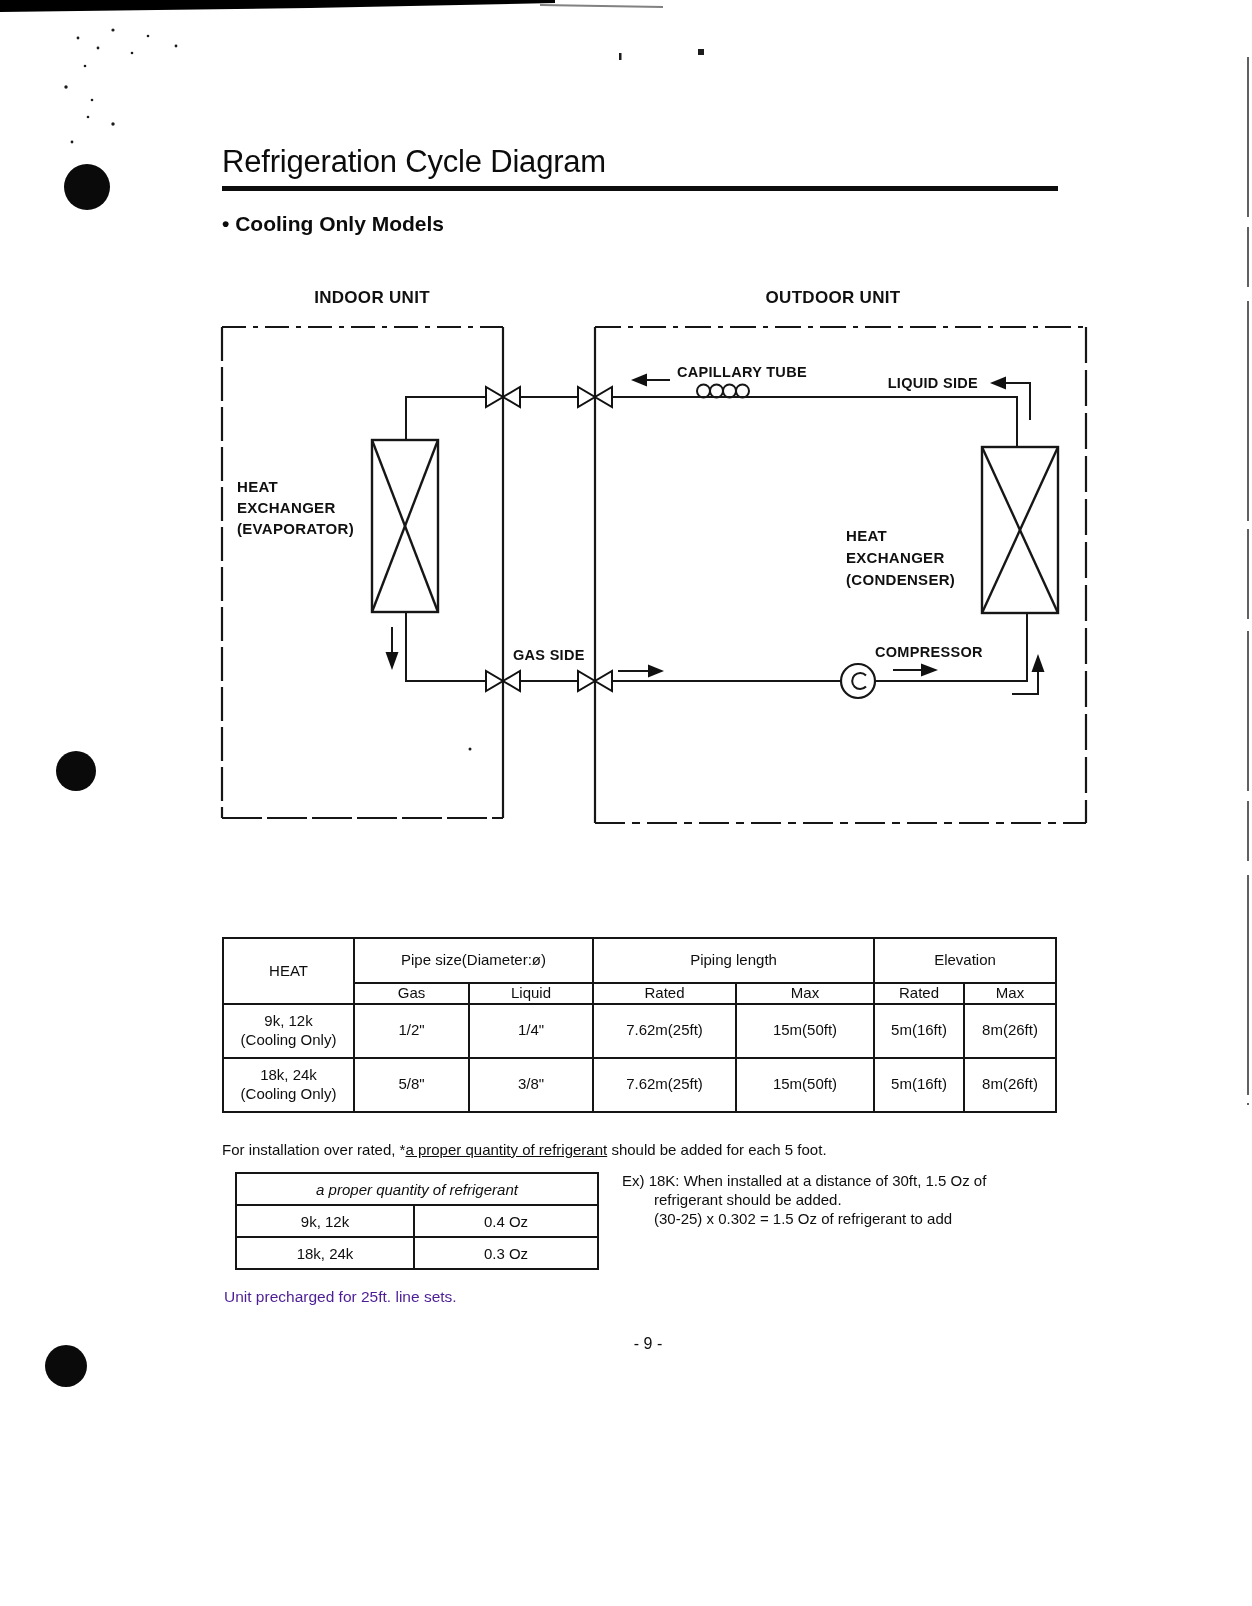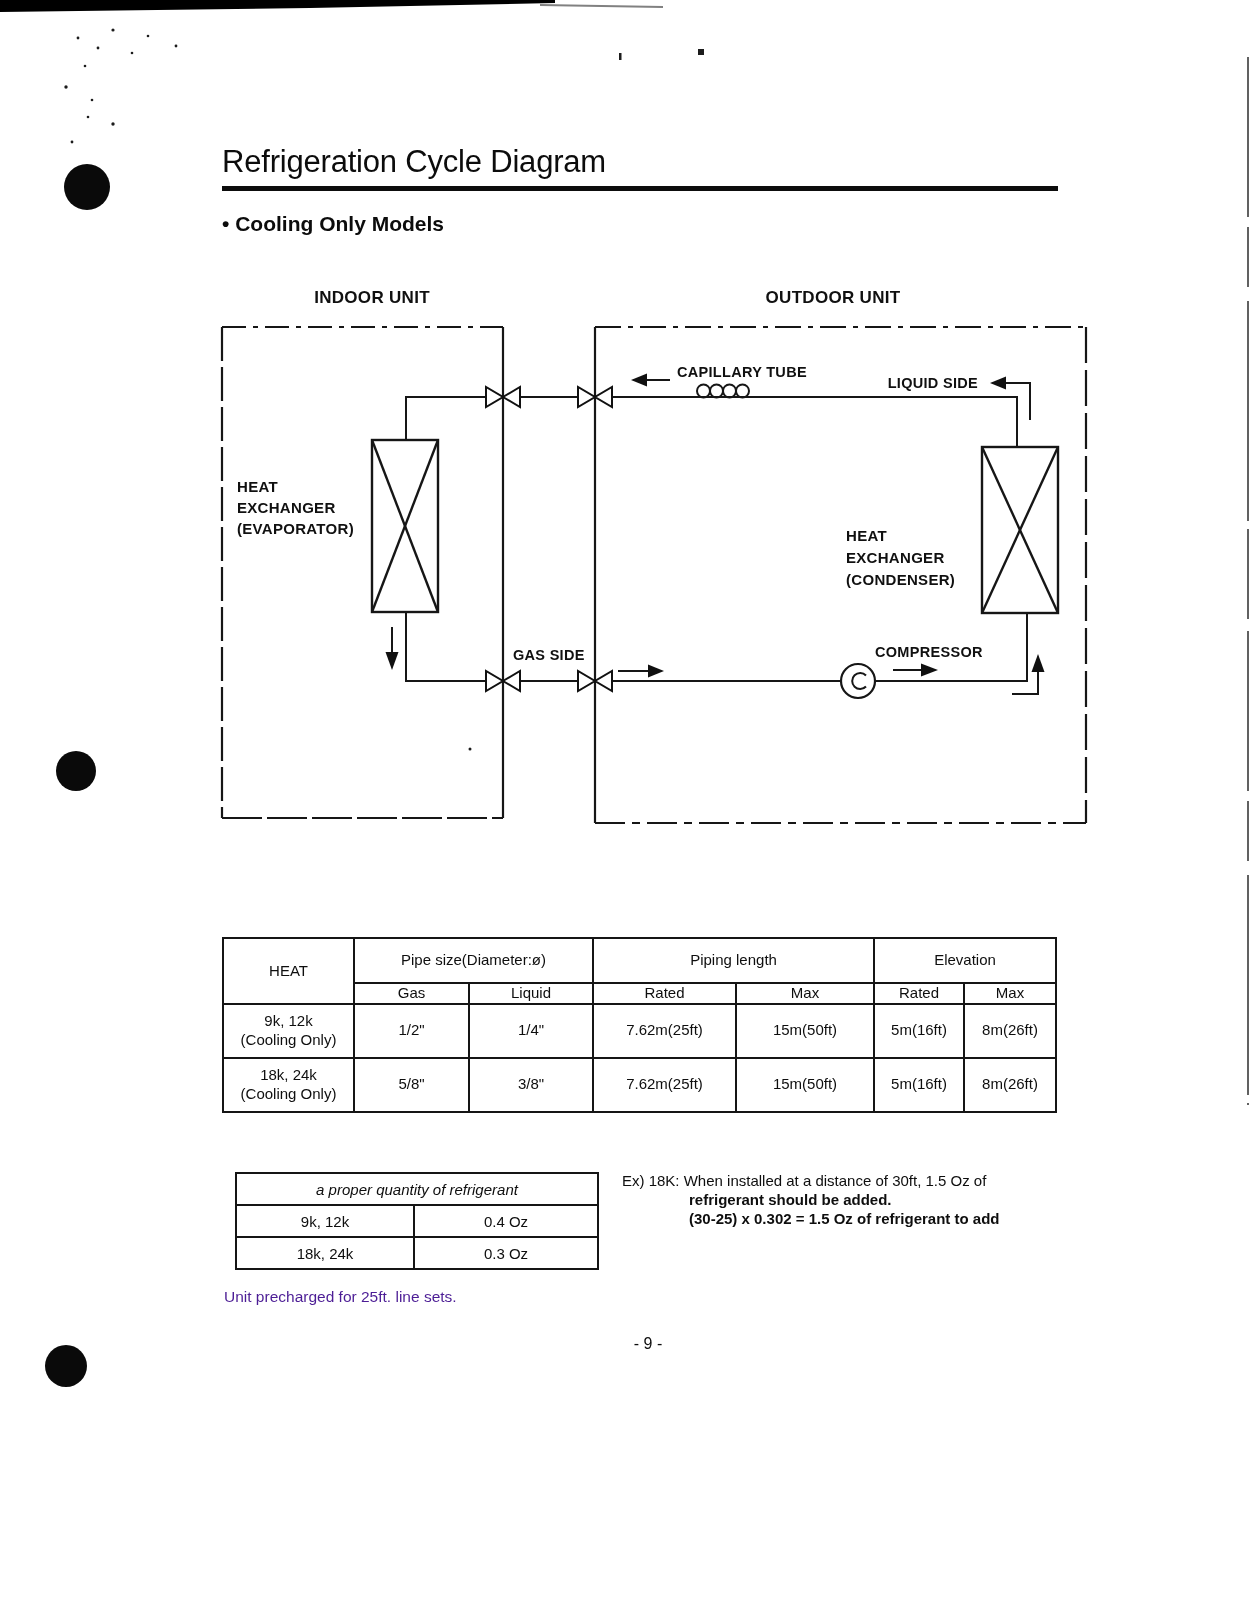--- a/index.html
+++ b/index.html
@@ -65,21 +65,21 @@
     border:2px solid #151515; text-align:center; vertical-align:middle;
     padding:0; height:30px; font-weight:normal;
   }
   .refrigerant-table .rt-title { font-style:italic; }
 
   
   .example {
     position:absolute; left:622px; top:1171px; margin:0;
     font-size:15px; color:#0e0e0e; line-height:19px; white-space:nowrap;
   }
-  .example .cont { margin-left:67px;font-weight:bold; }
+  .example .cont { margin-left:32px; }
 
   .precharge-note {
     position:absolute; left:224px; top:1288px; margin:0; font-size:15.5px; color:#4c1d95;
   }
   .page-number {
     position:absolute; left:588px; top:1335px; width:120px; text-align:center;
     font-size:16px; color:#0e0e0e;
   }
 
   
@@ -275,20 +275,21 @@
         <td>5/8"</td>
         <td>3/8"</td>
         <td>7.62m(25ft)</td>
         <td>15m(50ft)</td>
         <td>5m(16ft)</td>
         <td>8m(26ft)</td>
       </tr>
     </tbody>
   </table>
 
+  <p class="install-note"><span>For installation over rated, *</span><span class="u">a proper quantity of refrigerant</span><span> should be added for each 5 foot.</span></p>
 
   <table class="refrigerant-table">
     <colgroup>
         <col style="width:178px">
         <col style="width:184px">
       </colgroup>
     <tbody>
       <tr>
         <td colspan="2" class="rt-title">a proper quantity of refrigerant</td>
       </tr>

